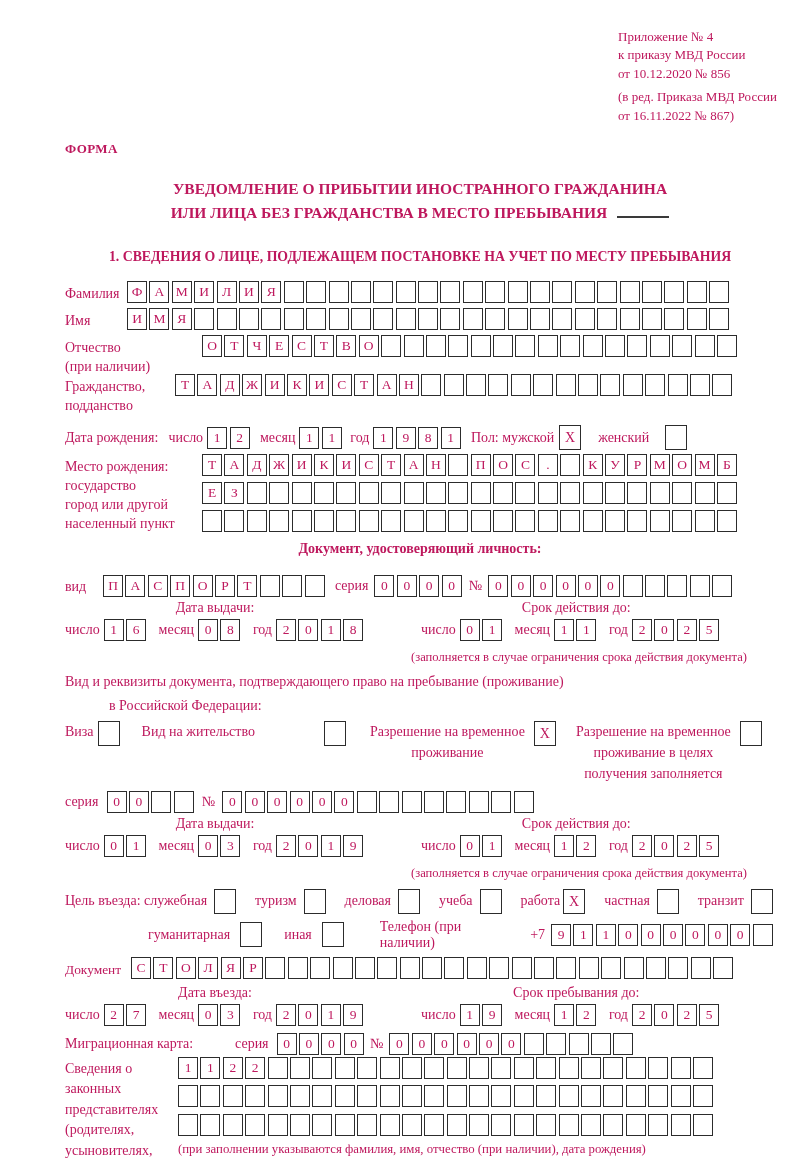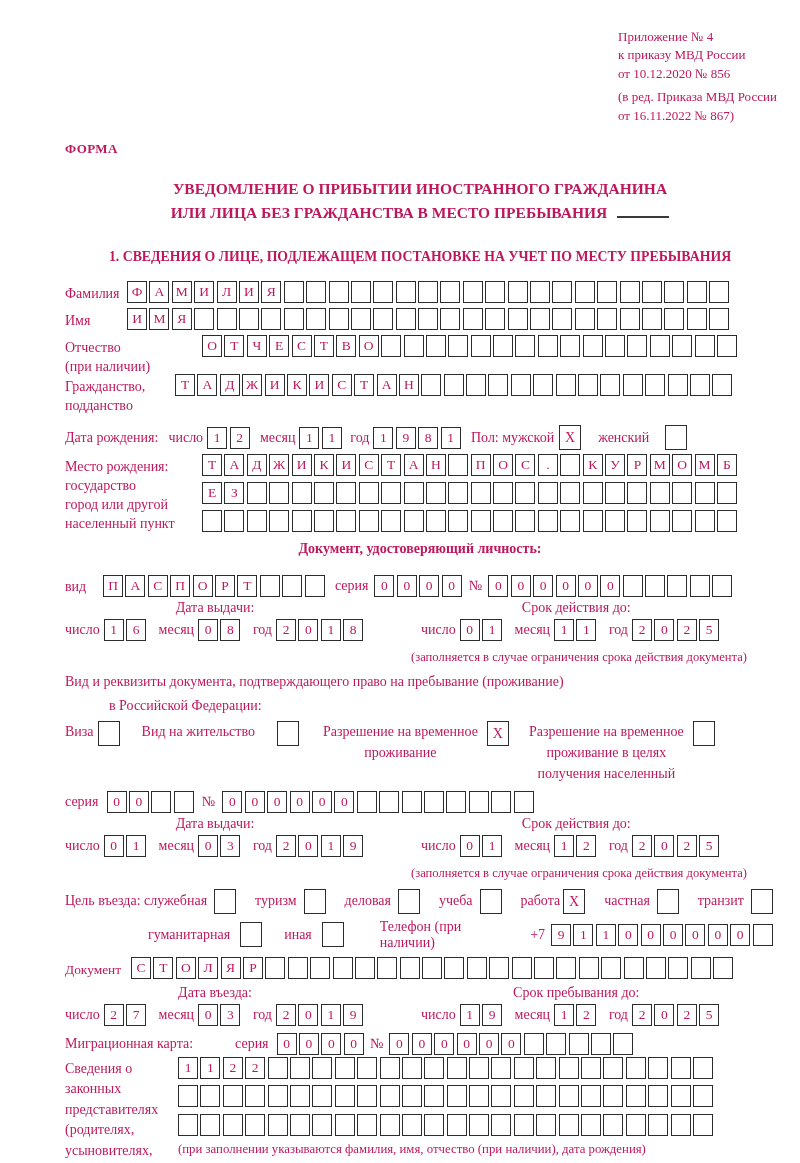--- a/index.html
+++ b/index.html
@@ -418,36 +418,36 @@
   <div class="fillnote">(заполняется в случае ограничения срока действия документа)</div>
 
   <div class="plain">Вид и реквизиты документа, подтверждающего право на пребывание (проживание)</div>
   <div class="plain" style="margin-top:2px;margin-left:44px;">в Российской Федерации:</div>
 
   <div class="visa-row">
     <div class="opt">
       <span class="txt">Виза</span>
       <span class="checkbox" style="margin-left:4px;"></span>
     </div>
-    <div class="opt" style="margin-left:22px;">
+    <div class="opt" style="margin-left:22px;gap:47px;">
       <span class="txt">Вид на жительство</span>
       <span class="checkbox" style="margin-left:22px;"></span>
     </div>
     <div class="opt" style="margin-left:24px;">
       <span class="txt">
         <span>Разрешение на временное</span><br>
         <span>проживание</span>
       </span>
       <span class="checkbox">X</span>
     </div>
     <div class="opt" style="margin-left:20px;">
       <span class="txt">
         <span>Разрешение на временное</span><br>
         <span>проживание в целях</span><br>
-        <span>получения населенный</span>
+        <span>получения заполняется</span>
       </span>
       <span class="checkbox"></span>
     </div>
   </div>
 
   <div class="row inline" style="margin-top:7px;">
     <span style="margin-right:8px;">серия</span>
     <span class="cells">
         <span class="cell">0</span>
         <span class="cell">0</span>

